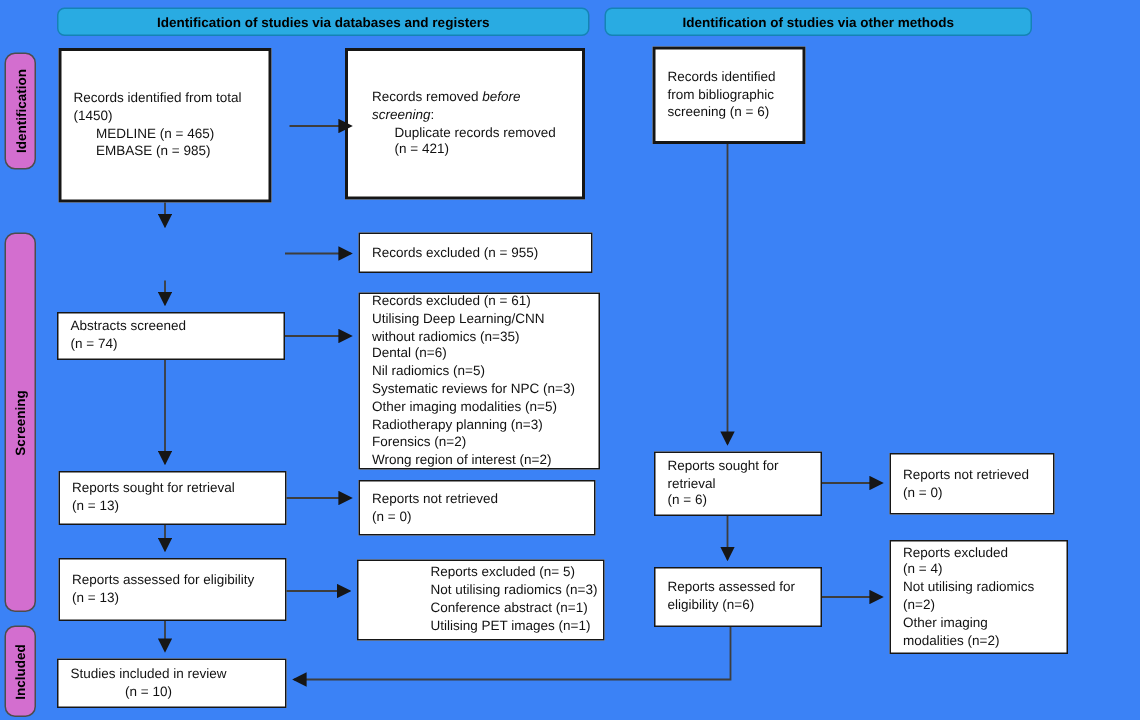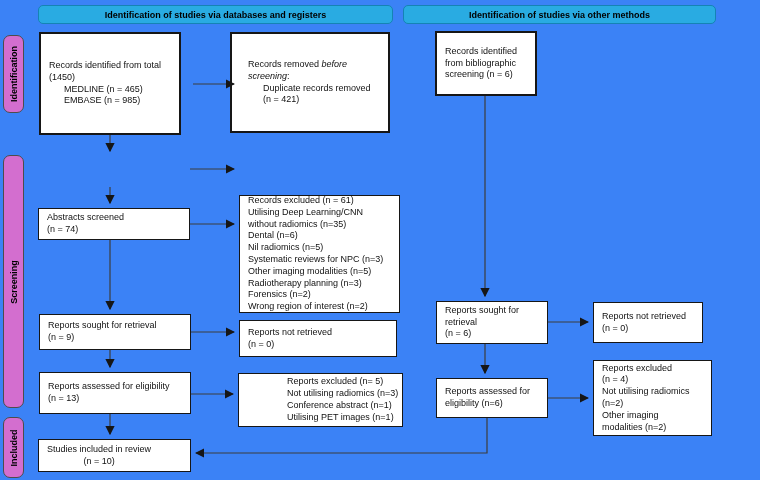--- a/index.html
+++ b/index.html
@@ -31,21 +31,21 @@
   .thick{border-width:2.2px;}
   .italic{font-style:italic;}
   svg.arrows{position:absolute;left:0;top:0;pointer-events:none;}
 </style>
 </head>
 <body>
 
 <div id="stage">
 
   <div class="hdr" style="left:38px;top:5px;width:355px;">Identification of studies via databases and registers</div>
-  <div class="hdr" style="left:403px;top:5px;width:313px;">Identification of studies via other methods</div>
+  <div class="hdr" style="left:403px;top:5px;width:285px;">Identification of studies via other methods</div>
 
   <div class="pill" style="left:3px;top:35px;height:78px;">
     <span>Identification</span>
   </div>
   <div class="pill" style="left:3px;top:155px;height:253px;">
     <span>Screening</span>
   </div>
   <div class="pill" style="left:3px;top:417px;height:61px;">
     <span>Included</span>
   </div>
@@ -53,35 +53,36 @@
   <div class="box thick" style="left:39px;top:32px;width:142px;height:103px;">Records identified from total
 (1450)
       MEDLINE (n = 465)
       EMBASE (n = 985)</div>
 
 
   <div class="box" style="left:38px;top:208px;width:152px;height:32px;">Abstracts screened
 (n = 74)</div>
 
   <div class="box" style="left:39px;top:314px;width:152px;height:36px;">Reports sought for retrieval
-(n = 9)</div>
+(n = 13)</div>
 
   <div class="box" style="left:39px;top:372px;width:152px;height:42px;">Reports assessed for eligibility
 (n = 13)</div>
 
   <div class="box" style="left:38px;top:439px;width:153px;height:33px;text-align:center;">Studies included in review
 (n = 10)</div>
 
   <div class="box thick" style="left:230px;top:32px;width:160px;height:101px;padding-left:16px;">
     <span><span>Records removed </span><span class="italic">before
 screening</span><span>:
       Duplicate records removed
       (n = 421)</span></span>
   </div>
 
+  <div class="box" style="left:239px;top:155px;width:156px;height:27px;">Records excluded (n = 955)</div>
 
   <div class="box" style="left:239px;top:195px;width:161px;height:118px;">Records excluded (n = 61)
 Utilising Deep Learning/CNN
 without radiomics (n=35)
 Dental (n=6)
 Nil radiomics (n=5)
 Systematic reviews for NPC (n=3)
 Other imaging modalities (n=5)
 Radiotherapy planning (n=3)
 Forensics (n=2)

